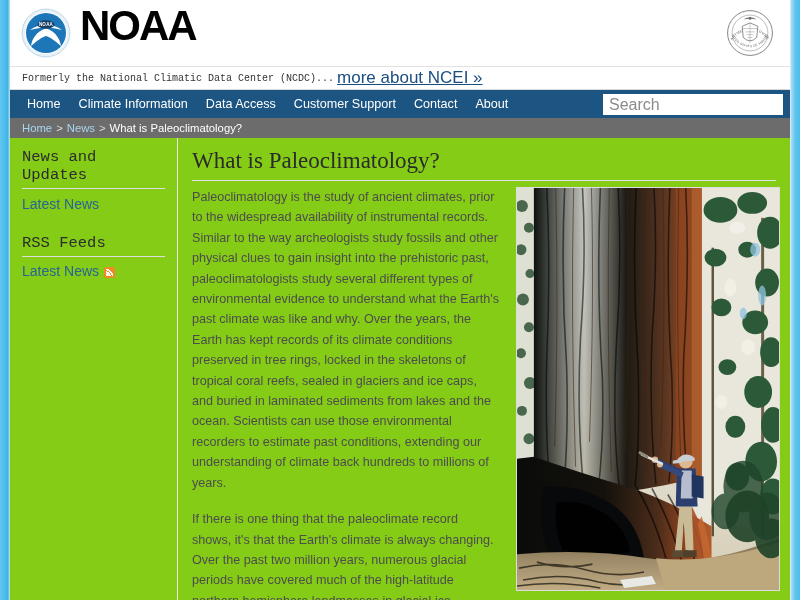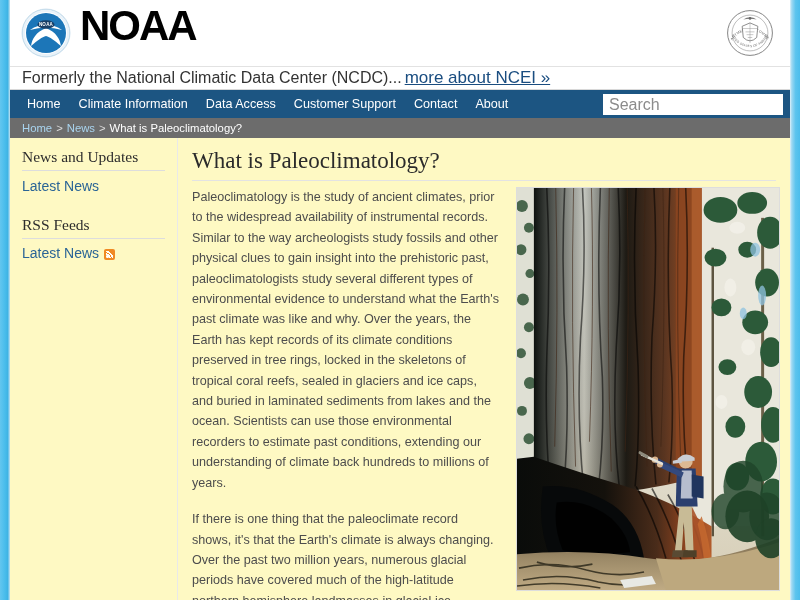--- a/index.html
+++ b/index.html
@@ -38,21 +38,21 @@
     width: 11px;
     background: linear-gradient(to left, #4cbdec 0%, #5cc4ee 40%, #9ed8f2 75%, #e6f4fb 93%, #ffffff 100%);
   }
 
   .page {
     position: absolute;
     left: 10px;
     right: 10px;
     top: 0;
     bottom: 0;
-    background: #fef9c3;
+    background: #84cc16;
     z-index: 1;
   }
 
   
   .masthead {
     position: relative;
     height: 66px;
     background: #ffffff;
     border-bottom: 1px solid #e2e2e2;
   }
@@ -127,23 +127,23 @@
   
   .former-strip {
     height: 22px;
     background: #ffffff;
     border-bottom: 1px solid #d8d8d8;
     display: flex;
     align-items: center;
     padding-left: 12px;
   }
   .former-text {
-    font-size: 16px;
+    font-size: 10px;
     color: #333333;
-    font-family: Liberation Sans, sans-serif;
+    font-family: Liberation Mono, monospace;
   }
   .former-link {
     font-size: 17px;
     color: #1a4d80;
     text-decoration: underline;
     margin-left: 3px;
     cursor: pointer;
     font-family: "Liberation Sans", sans-serif;
   }
 
@@ -226,21 +226,21 @@
 
   .sidebar {
     width: 168px;
     flex: none;
     padding: 10px 12px 0 12px;
     box-sizing: border-box;
     border-right: 1px solid #e9e9e9;
   }
 
   .side-head {
-    font-family: Liberation Serif, serif;
+    font-family: Liberation Mono, monospace;
     font-size: 15.5px;
     color: #2d2d2d;
     padding-bottom: 4px;
     border-bottom: 1px solid #dddddd;
     margin: 0 0 6px 0;
     font-weight: 400;
   }
   .side-head.second { margin-top: 20px; }
 
   .side-link {

